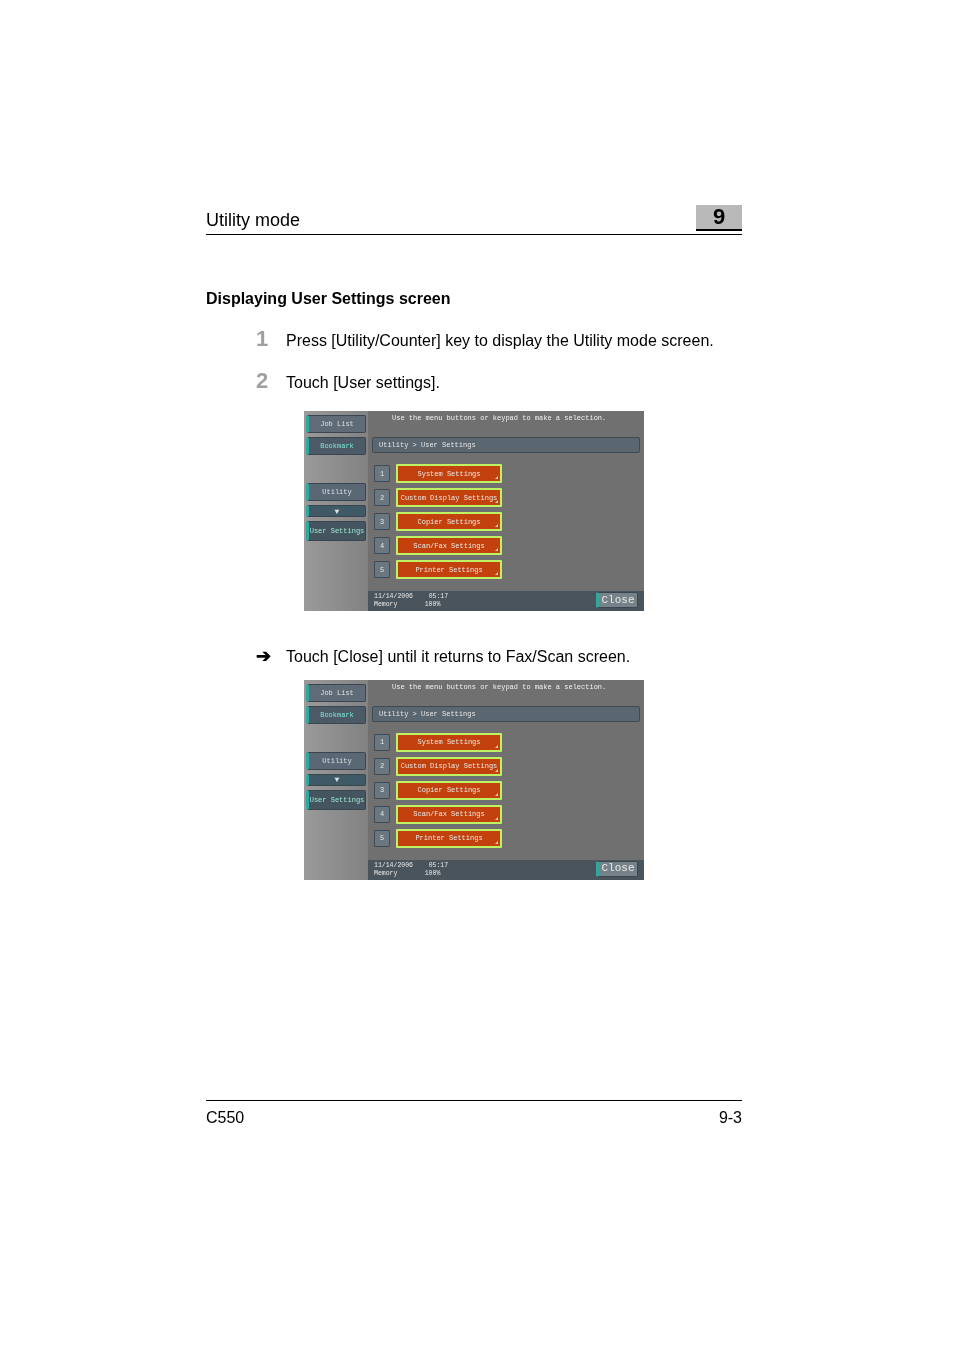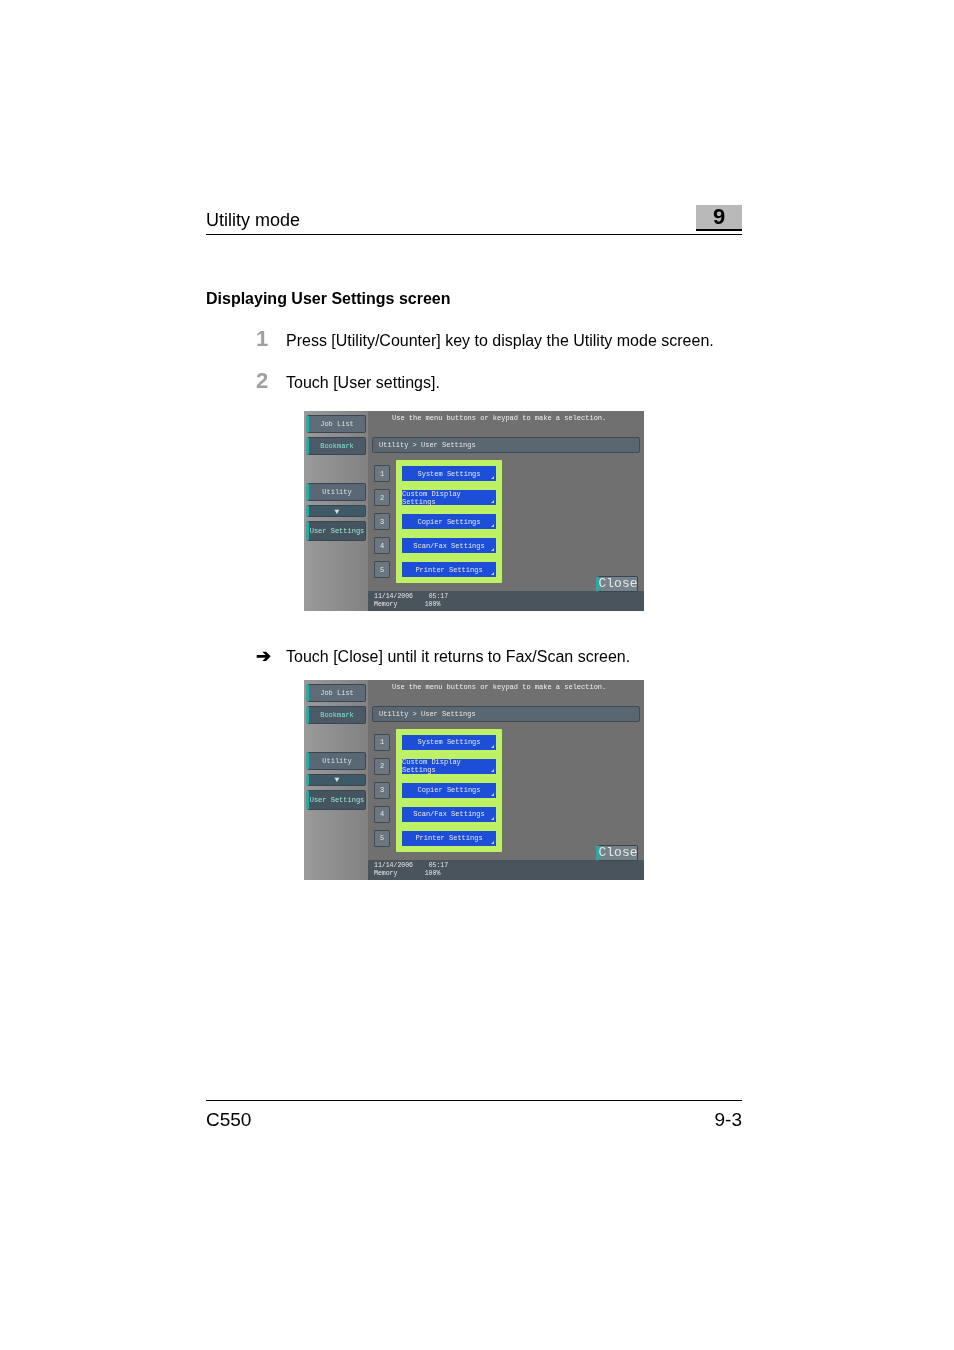--- a/index.html
+++ b/index.html
@@ -98,55 +98,55 @@
     font-size:7px;
   }
   .ss-item .n{
     width:14px;height:15px;background:#6a7680;
     border:1px solid #404a52;
     display:flex;align-items:center;justify-content:center;
     margin-right:6px;
     border-radius:1px;
   }
   .ss-item .lbl{
-    flex:1;height:15px;background:#1d4ed8;
-    border:6px solid #bef264;
+    flex:1;height:15px;background:#c2410c;
+    border:2px solid #bef264;
     display:flex;align-items:center;justify-content:center;
     border-radius:1px;
     position:relative;
   }
   .ss-item .lbl::after{
     content:"";position:absolute;right:2px;bottom:2px;
     width:0;height:0;border-left:3px solid transparent;
     border-bottom:3px solid #c8d4c8;
   }
   .ss-footer{
     position:absolute;left:0;right:0;bottom:0;height:20px;
     background:#4a545c;
     font-size:6.5px;color:#e8e8e8;
     padding:2px 6px;box-sizing:border-box;
     line-height:1.2;
   }
   .ss-close{
-    position:absolute;right:6px;bottom:19px;
+    position:absolute;right:6px;bottom:3px;
     width:38px;height:14px;
     background:#76828a;border:1px solid #3a4550;
     border-left:3px solid #2fa8a0;
     display:flex;align-items:center;justify-content:center;
-    font-size:13px;color:#e8e8e8;border-radius:2px;
+    font-size:11px;color:#e8e8e8;border-radius:2px;
   }
   
   .page-footer{
     position:absolute;
     left:206px;width:536px;
     top:1100px;
     border-top:1px solid #000;
     padding-top:8px;
     display:flex;justify-content:space-between;
-    font-size:19px;
+    font-size:16px;
   }
 </style>
 </head>
 <body>
 
 <div class="page">
   <div class="running-head">
     <span class="title">Utility mode</span>
     <div class="chapnum-box">
       <span>9</span>

